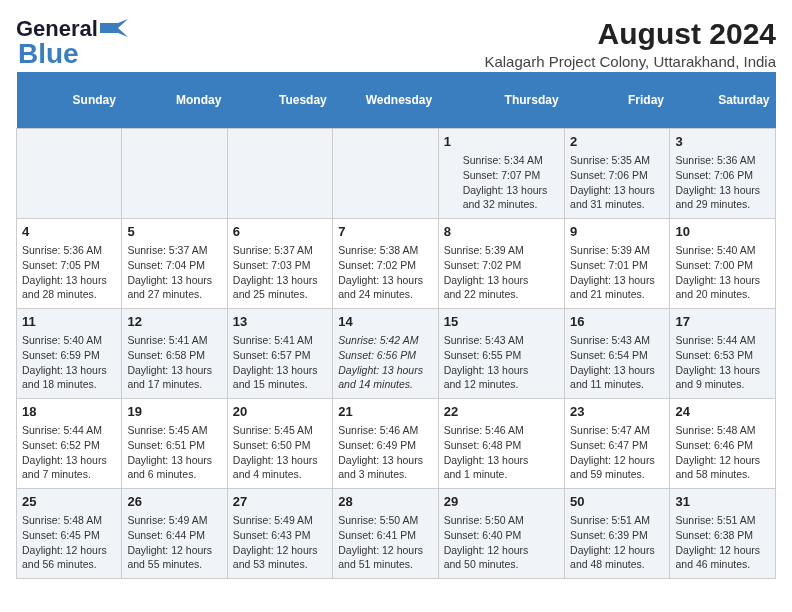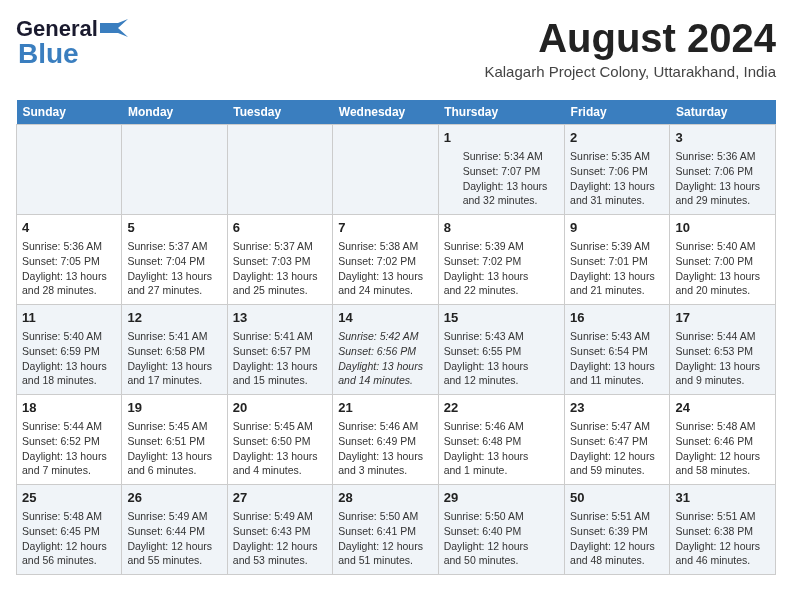--- a/index.html
+++ b/index.html
@@ -6,51 +6,51 @@
     body {
       font-family: Arial, sans-serif;
       background: #fff;
       width: 792px;
       min-height: 612px;
       padding: 16px;
     }
     .header {
       display: flex;
       justify-content: space-between;
-      align-items: flex-start;
-      margin-bottom: 20px;
+      align-items: center;
+      margin-bottom: 2px;
     }
     .logo {
       display: flex;
       flex-direction: column;
       align-items: flex-start;
     }
     .title-block {
       text-align: right;
     }
     .main-title {
-      font-size: 40px;
+      font-size: 30px;
       font-weight: bold;
       color: #222;
     }
     .subtitle {
       font-size: 15px;
       color: #444;
       margin-top: 2px;
     }
     table {
       width: 100%;
       border-collapse: collapse;
       font-size: 11px;
     }
     thead tr th {
       background-color: #3a7ebf;
       color: #fff;
-      text-align: left;
-      padding: 5px 6px;
+      text-align: right;
+      padding: 21px 6px;
       font-size: 12px;
       font-weight: bold;
     }
     tbody tr {
       vertical-align: top;
     }
     tbody tr td {
       border: 1px solid #ccc;
       padding: 4px 5px;
       height: 90px;

